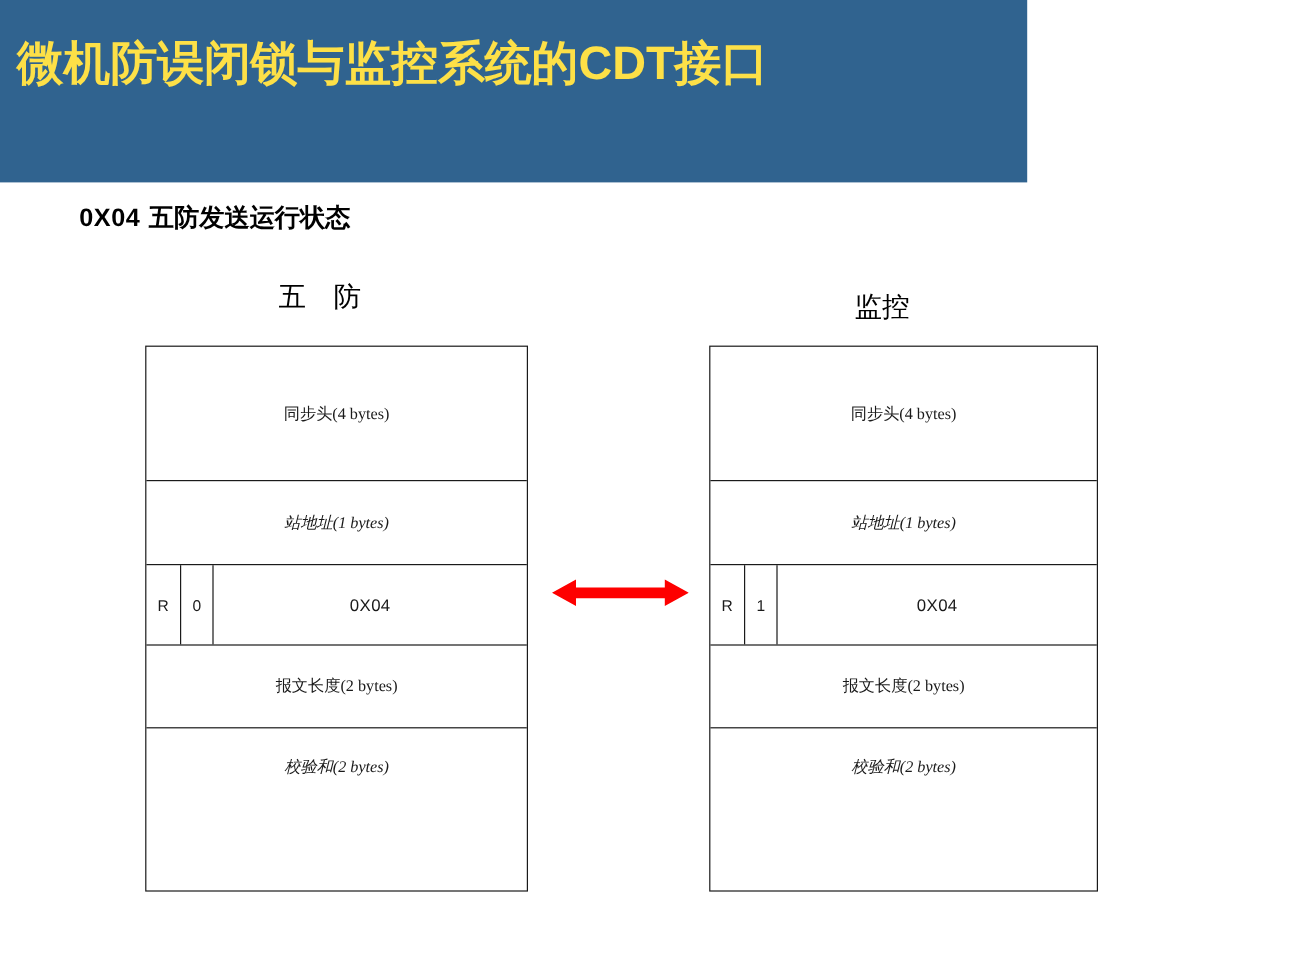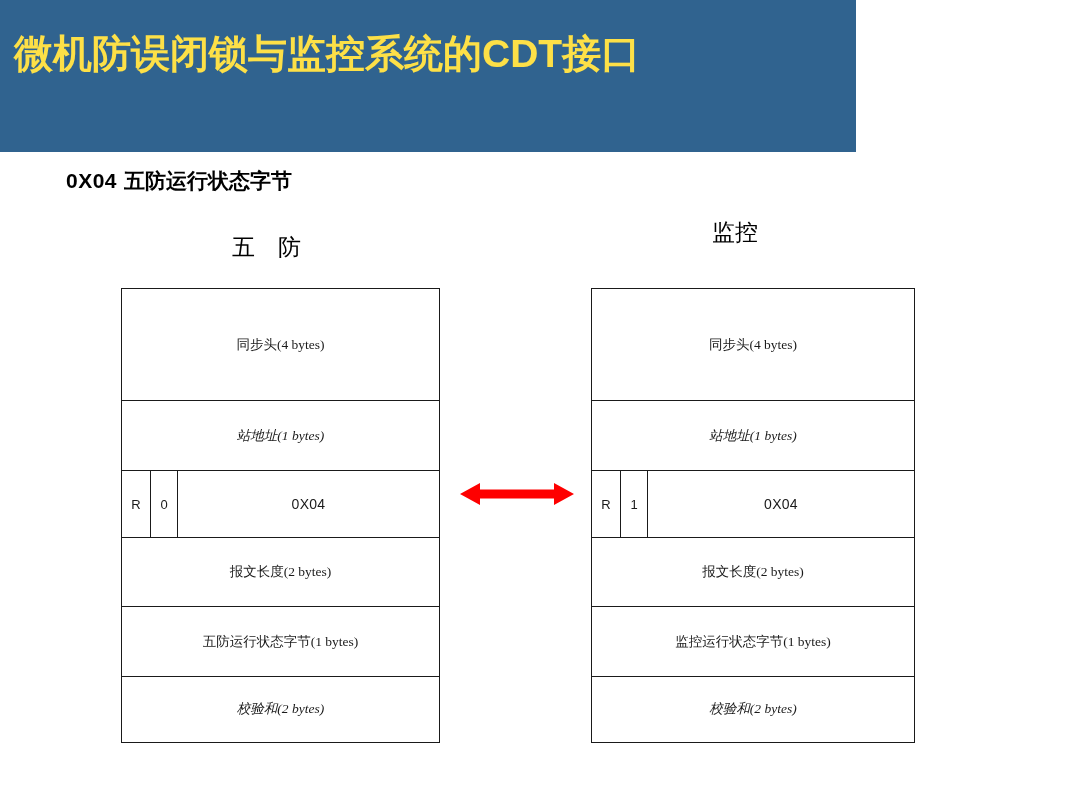--- a/index.html
+++ b/index.html
@@ -58,21 +58,21 @@
 
   
   .col-caption {
     position: absolute;
     font-size: 23px;
     color: #000000;
     font-family: Liberation Serif, serif;
     white-space: pre;
   }
   .caption-left  { left: 232px; top: 232px; }
-  .caption-right { left: 712px; top: 217px; }
+  .caption-right { left: 712px; top: 240px; }
 
   
   .frame {
     position: absolute;
     border: 1.6px solid #1a1a1a;
     box-sizing: border-box;
     background: #ffffff;
   }
   .frame-left  { left: 121px; top: 288px; width: 319px; height: 455px; }
   .frame-right { left: 591px; top: 288px; width: 324px; height: 455px; }
@@ -133,49 +133,47 @@
   }
 </style>
 </head>
 <body>
 
 <div class="header-bar">
   <div class="header-title">微机防误闭锁与监控系统的CDT接口</div>
 </div>
 
 <div class="subtitle">
-  <span class="code">0X04</span><span class="cn">五防运行状态字节</span>
+  <span class="code">0X04</span><span class="cn">五防发送运行状态</span>
 </div>
 
 <div class="col-caption caption-left">五　防</div>
 <div class="col-caption caption-right">监控</div>
 
 <div class="frame frame-left">
   <div class="frame-row row-sync">同步头(4 bytes)</div>
   <div class="frame-row row-addr">站地址(1 bytes)</div>
   <div class="frame-row row-ctrl">
     <div class="ctrl-cell ctrl-r">R</div>
     <div class="ctrl-cell ctrl-bit">0</div>
     <div class="ctrl-cmd">0X04</div>
   </div>
   <div class="frame-row row-len">报文长度(2 bytes)</div>
-  <div class="frame-row row-state">五防运行状态字节(1 bytes)</div>
   <div class="frame-row row-crc">校验和(2 bytes)</div>
 </div>
 
 <div class="arrow">
   <svg width="114" height="26" viewBox="0 0 114 26" xmlns="http://www.w3.org/2000/svg">
     <polygon points="0,13 20,2 20,8.5 94,8.5 94,2 114,13 94,24 94,17.5 20,17.5 20,24" fill="#fe0000"></polygon>
   </svg>
 </div>
 
 <div class="frame frame-right">
   <div class="frame-row row-sync">同步头(4 bytes)</div>
   <div class="frame-row row-addr">站地址(1 bytes)</div>
   <div class="frame-row row-ctrl">
     <div class="ctrl-cell ctrl-r">R</div>
     <div class="ctrl-cell ctrl-bit">1</div>
     <div class="ctrl-cmd">0X04</div>
   </div>
   <div class="frame-row row-len">报文长度(2 bytes)</div>
-  <div class="frame-row row-state">监控运行状态字节(1 bytes)</div>
   <div class="frame-row row-crc">校验和(2 bytes)</div>
 </div>
 
 </body></html>

